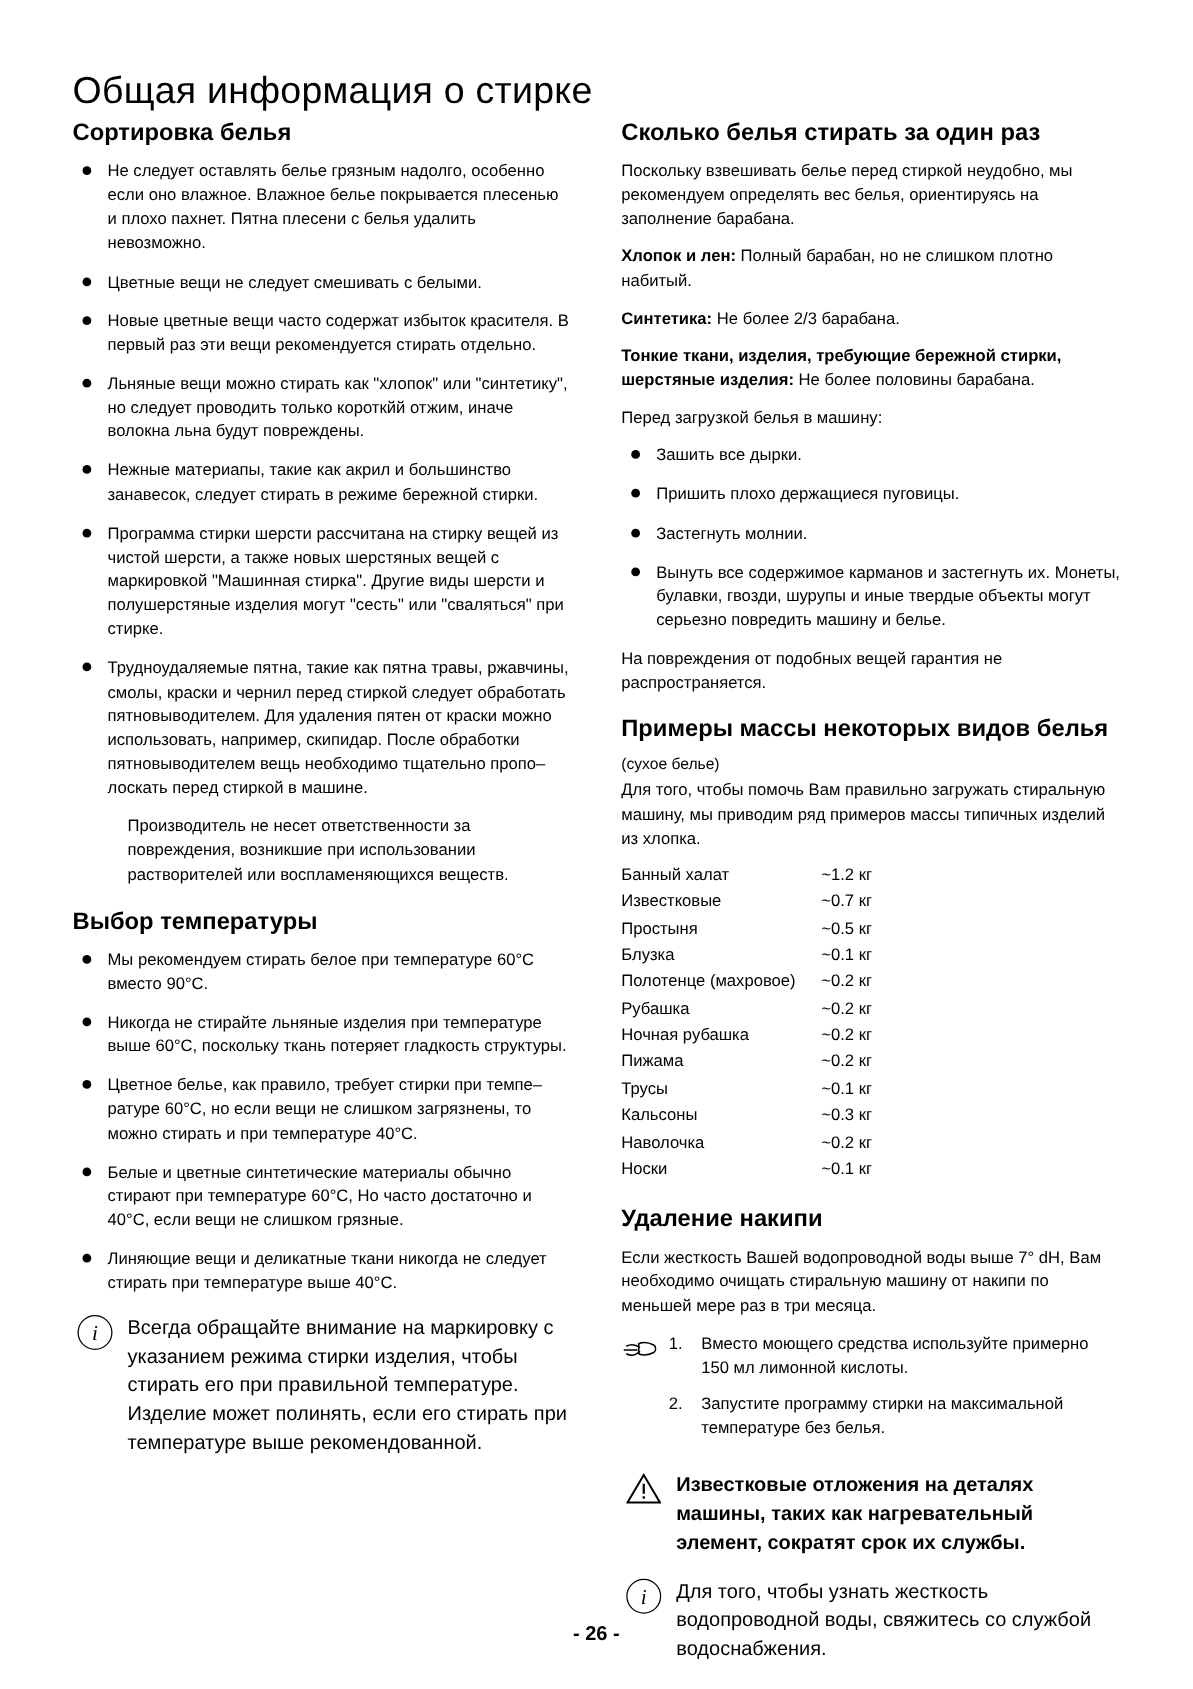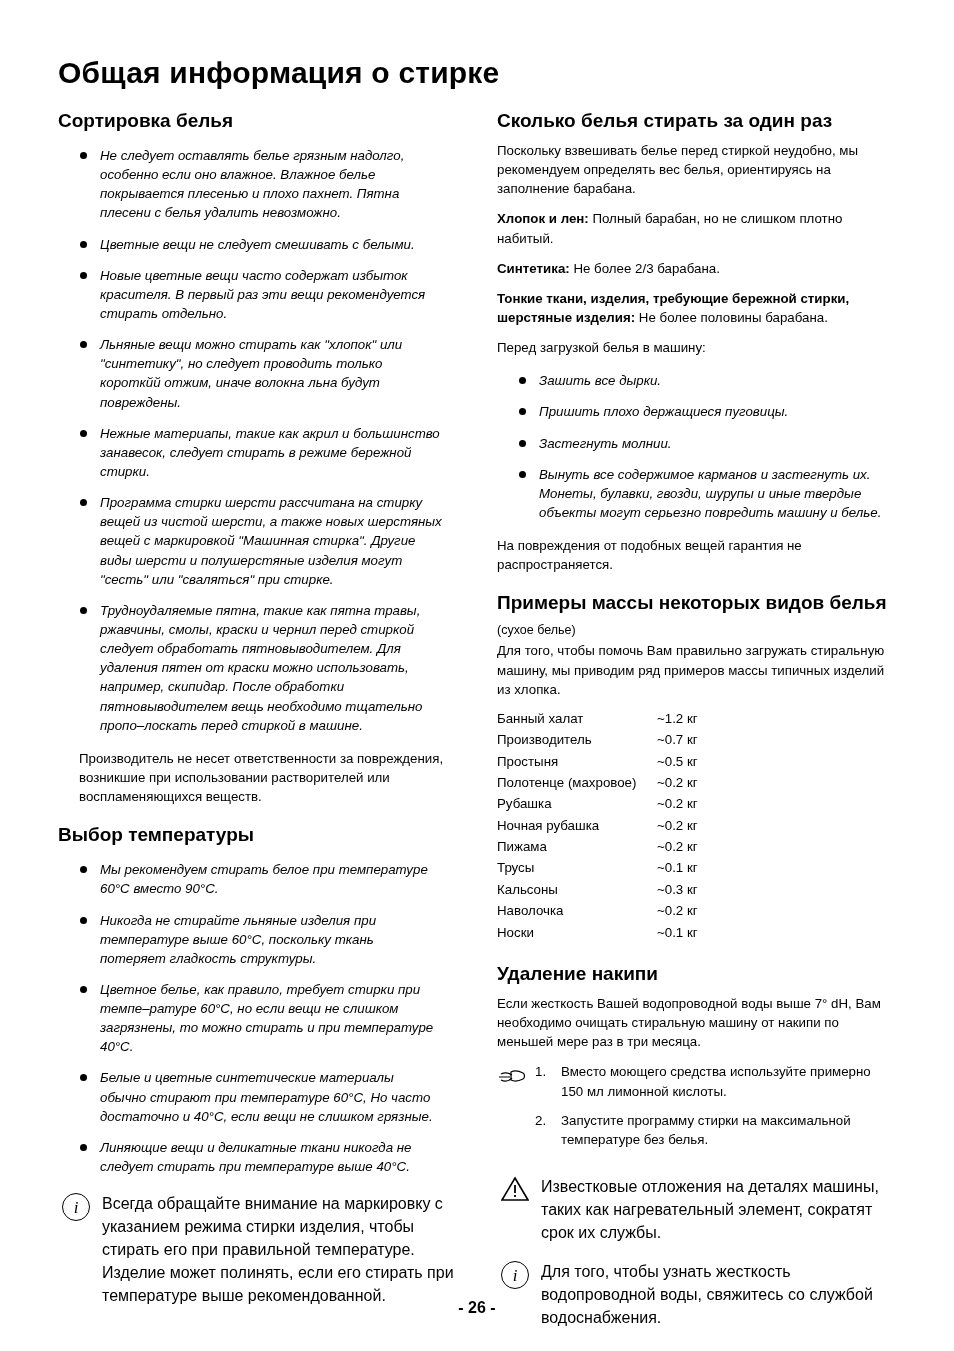--- a/index.html
+++ b/index.html
@@ -16,44 +16,43 @@
   }
   .page {
     position: relative;
     width: 954px;
     height: 1351px;
     box-sizing: border-box;
     padding: 56px 58px 0 58px;
   }
   h1.page-title {
     font-size: 30px;
-    font-weight: bold;
-    margin: 0 0 14px 0;
+    font-weight: normal;
+    margin: 0 0 0 0;
     letter-spacing: 0.2px;
   }
   .columns {
     display: flex;
     gap: 40px;
   }
   .col {
     width: 400px;
   }
   h2.sec-title {
     font-size: 19px;
     font-weight: bold;
     margin: 6px 0 9px 0;
   }
   h2.sec-title.tight {
     margin-top: 18px;
   }
   ul.bullets {
     list-style: none;
-    margin: 14px;
+    margin: 0;
     padding: 0;
-    font-style: italic;
   }
   ul.bullets > li {
     position: relative;
     padding-left: 28px;
     margin-bottom: 12px;
     font-size: 13.3px;
     line-height: 1.44;
   }
   ul.bullets > li::before {
     content: "";
@@ -64,39 +63,39 @@
     height: 7px;
     background: #000;
     border-radius: 50%;
   }
   p.para {
     font-size: 13.3px;
     line-height: 1.44;
     margin: 0 0 11px 0;
   }
   p.para.indent {
-    margin-left: 21px;
+    margin-left: 44px;
   }
   p.para b {
     font-weight: bold;
   }
   .note-box {
     display: flex;
     align-items: flex-start;
     gap: 12px;
     margin-top: 16px;
     padding-left: 4px;
   }
   .note-text {
     font-size: 16px;
     line-height: 1.44;
     flex: 1;
   }
   .note-text.bold {
-    font-weight: normal;
+    font-weight: bold;
   }
   .icon-i {
     flex: 0 0 auto;
     width: 26px;
     height: 26px;
     border: 1.6px solid #000;
     border-radius: 50%;
     display: flex;
     align-items: center;
     justify-content: center;
@@ -237,26 +236,30 @@
       <p class="small-note">(сухое белье)</p>
       <p class="para">Для того, чтобы помочь Вам правильно загружать стиральную машину, мы приводим ряд примеров массы типичных изделий из хлопка.</p>
 
       <table class="mass-table">
         <tbody>
           <tr>
             <td class="val">Банный халат</td>
             <td>~1.2 кг</td>
           </tr>
           <tr>
-            <td class="val">Производитель</td>
+            <td class="val">Известковые</td>
             <td>~0.7 кг</td>
           </tr>
           <tr>
             <td class="val">Простыня</td>
             <td>~0.5 кг</td>
+          </tr>
+          <tr>
+            <td class="val">Блузка</td>
+            <td>~0.1 кг</td>
           </tr>
           <tr>
             <td class="val">Полотенце (махровое)</td>
             <td>~0.2 кг</td>
           </tr>
           <tr>
             <td class="val">Рубашка</td>
             <td>~0.2 кг</td>
           </tr>
           <tr>

